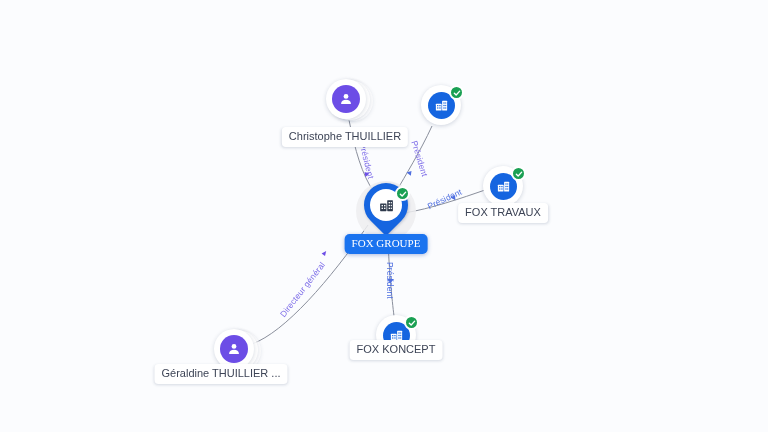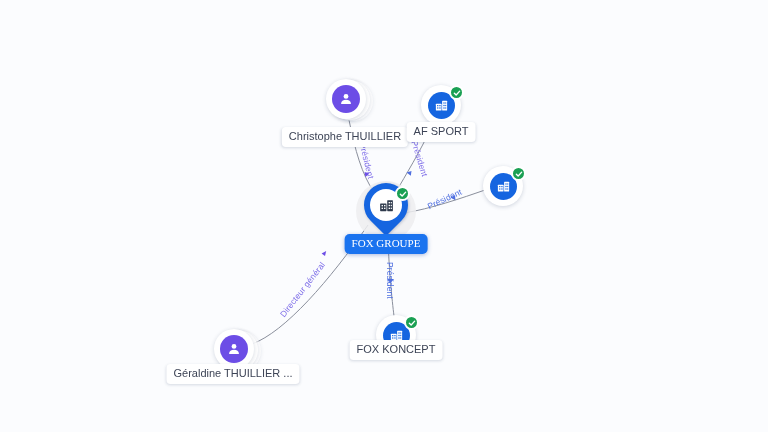--- a/index.html
+++ b/index.html
@@ -232,21 +232,20 @@
           <rect x="18" y="15" width="1.6" height="2" fill="#1565e0"></rect>
         </svg>
       </div>
     </div>
     <div class="check-badge" style="left:8px; top:-20px;">
       <svg width="8" height="8" viewBox="0 0 24 24" fill="none" stroke="#ffffff" stroke-width="4" stroke-linecap="round" stroke-linejoin="round">
         <path d="M4 12.5 L9.5 18 L20 6.5"></path>
       </svg>
     </div>
   </div>
-  <div class="node-label" style="left:441px; top:122px;">AF SPORT</div>
 
   <div class="node" style="left:386px; top:211px;">
     <div class="halo"></div>
     <div class="pin-wrap">
       <div class="pin-shape"></div>
       <div class="pin-inner">
         <svg width="17" height="17" viewBox="0 0 24 24" fill="#2f3a4c">
           <rect x="3" y="9" width="9" height="11" rx="0.8"></rect>
           <rect x="13" y="4.5" width="8" height="15.5" rx="0.8"></rect>
           <rect x="5" y="11.2" width="2" height="2" fill="#ffffff"></rect>
@@ -288,20 +287,21 @@
           <rect x="18" y="15" width="1.6" height="2" fill="#1565e0"></rect>
         </svg>
       </div>
     </div>
     <div class="check-badge" style="left:8px; top:-20px;">
       <svg width="8" height="8" viewBox="0 0 24 24" fill="none" stroke="#ffffff" stroke-width="4" stroke-linecap="round" stroke-linejoin="round">
         <path d="M4 12.5 L9.5 18 L20 6.5"></path>
       </svg>
     </div>
   </div>
+  <div class="node-label" style="left:503px; top:203px;">FOX TRAVAUX</div>
 
   <div class="node" style="left:396px; top:335px;">
     <div class="circ-outer">
       <div class="circ-inner">
         <svg width="15" height="15" viewBox="0 0 24 24" fill="#ffffff">
           <rect x="3" y="9" width="9" height="11" rx="0.8"></rect>
           <rect x="13" y="4.5" width="8" height="15.5" rx="0.8"></rect>
           <rect x="5" y="11.2" width="2" height="2" fill="#1565e0"></rect>
           <rect x="8.5" y="11.2" width="2" height="2" fill="#1565e0"></rect>
           <rect x="5" y="15" width="2" height="2" fill="#1565e0"></rect>
@@ -329,15 +329,15 @@
       <div class="sheet s2"></div>
       <div class="sheet s1"></div>
       <div class="person-dot">
         <svg width="16" height="16" viewBox="0 0 24 24" fill="#ffffff">
           <circle cx="12" cy="8.2" r="3.6"></circle>
           <path d="M4.6 19.5c0-4.1 3.3-6.2 7.4-6.2s7.4 2.1 7.4 6.2z"></path>
         </svg>
       </div>
     </div>
   </div>
-  <div class="node-label" style="left:233px; top:364px;">Géraldine THUILLIER ...</div>
+  <div class="node-label" style="left:221px; top:364px;">Géraldine THUILLIER ...</div>
 
 </div>
 
 </body></html>

